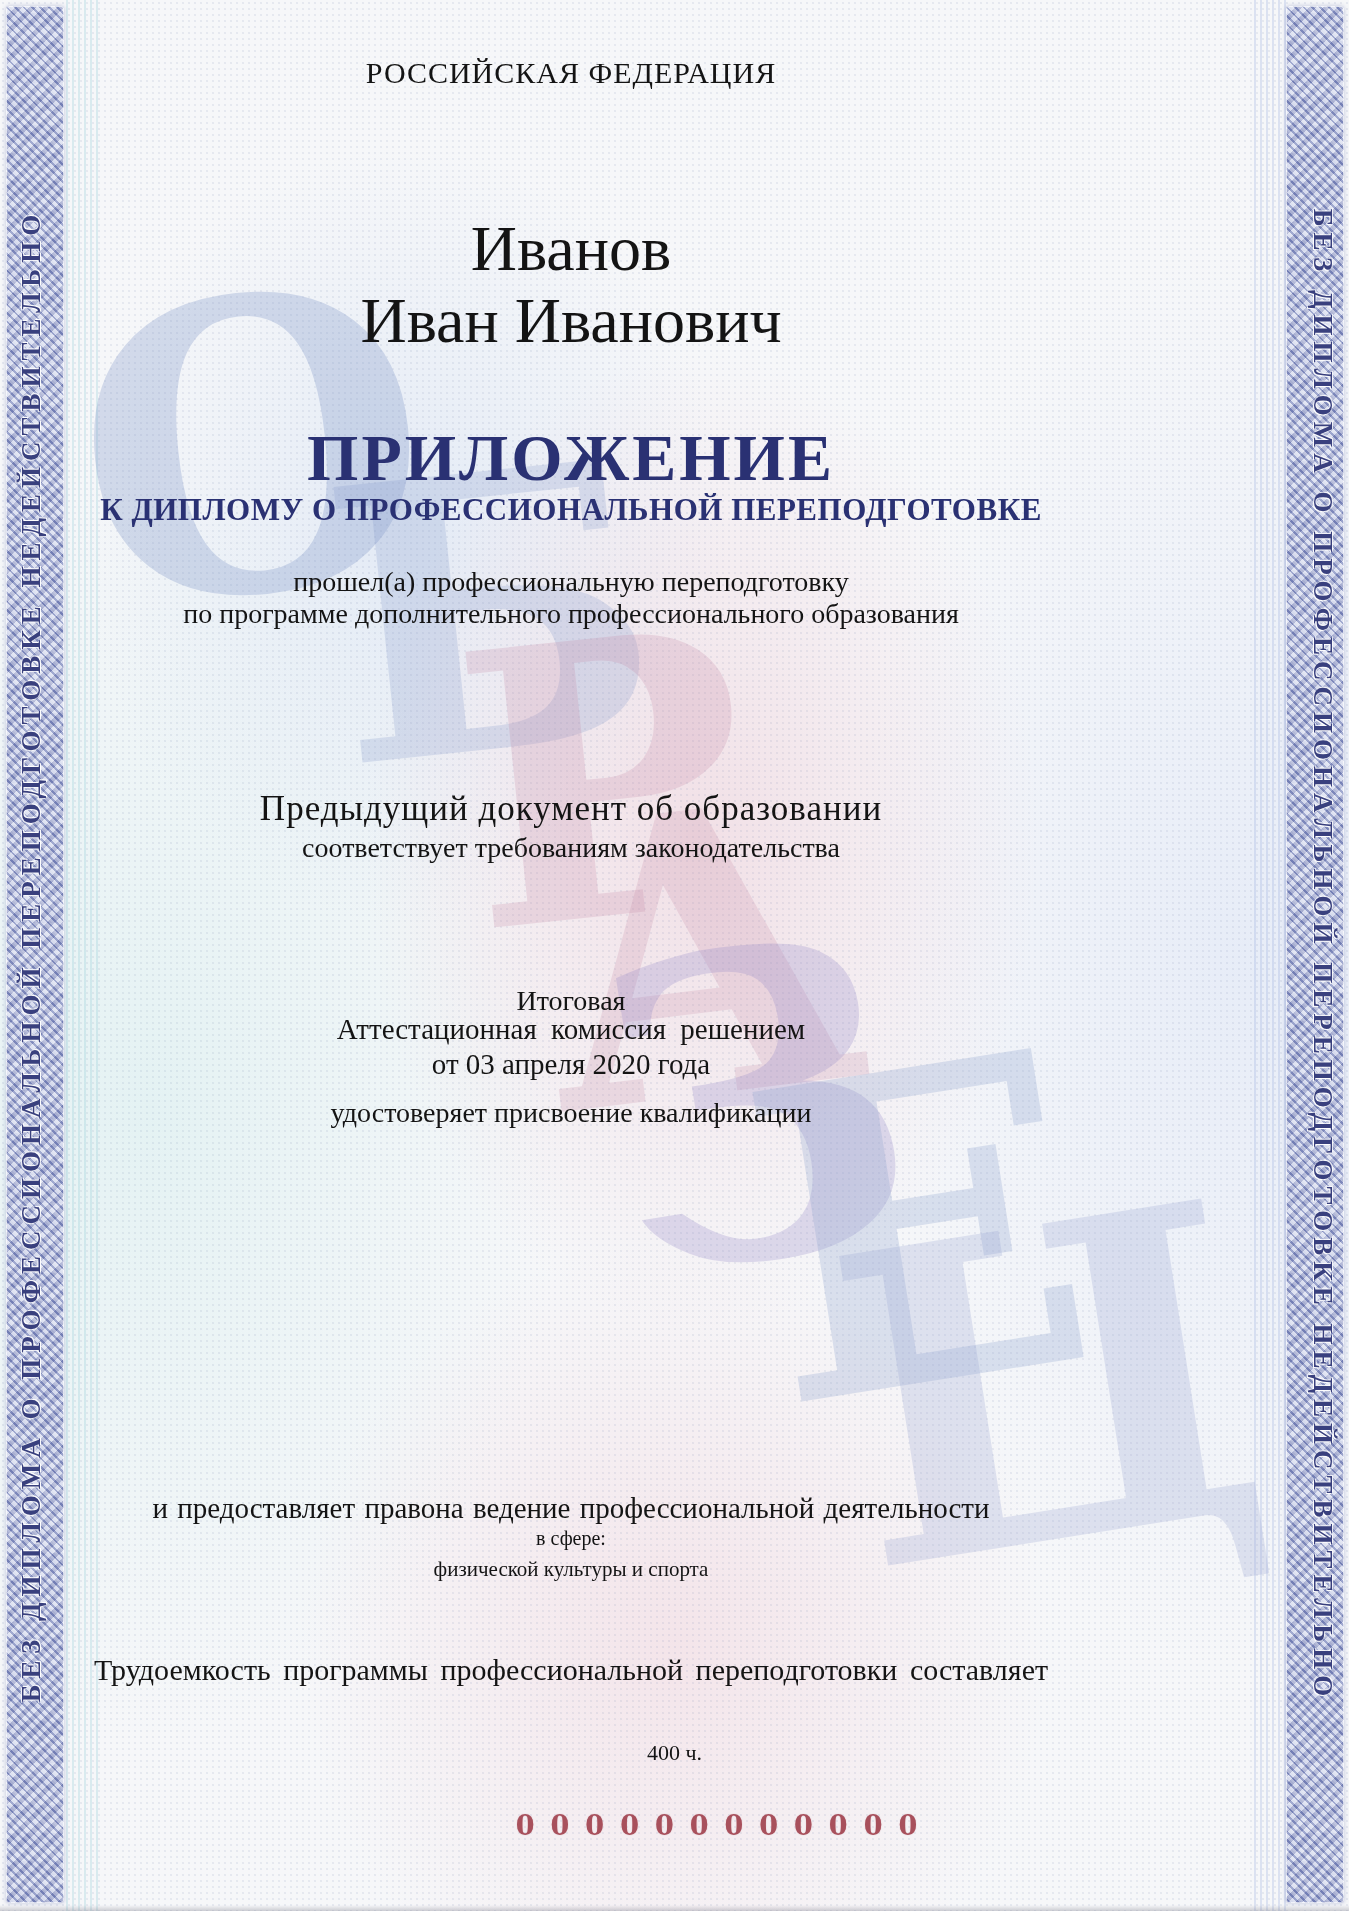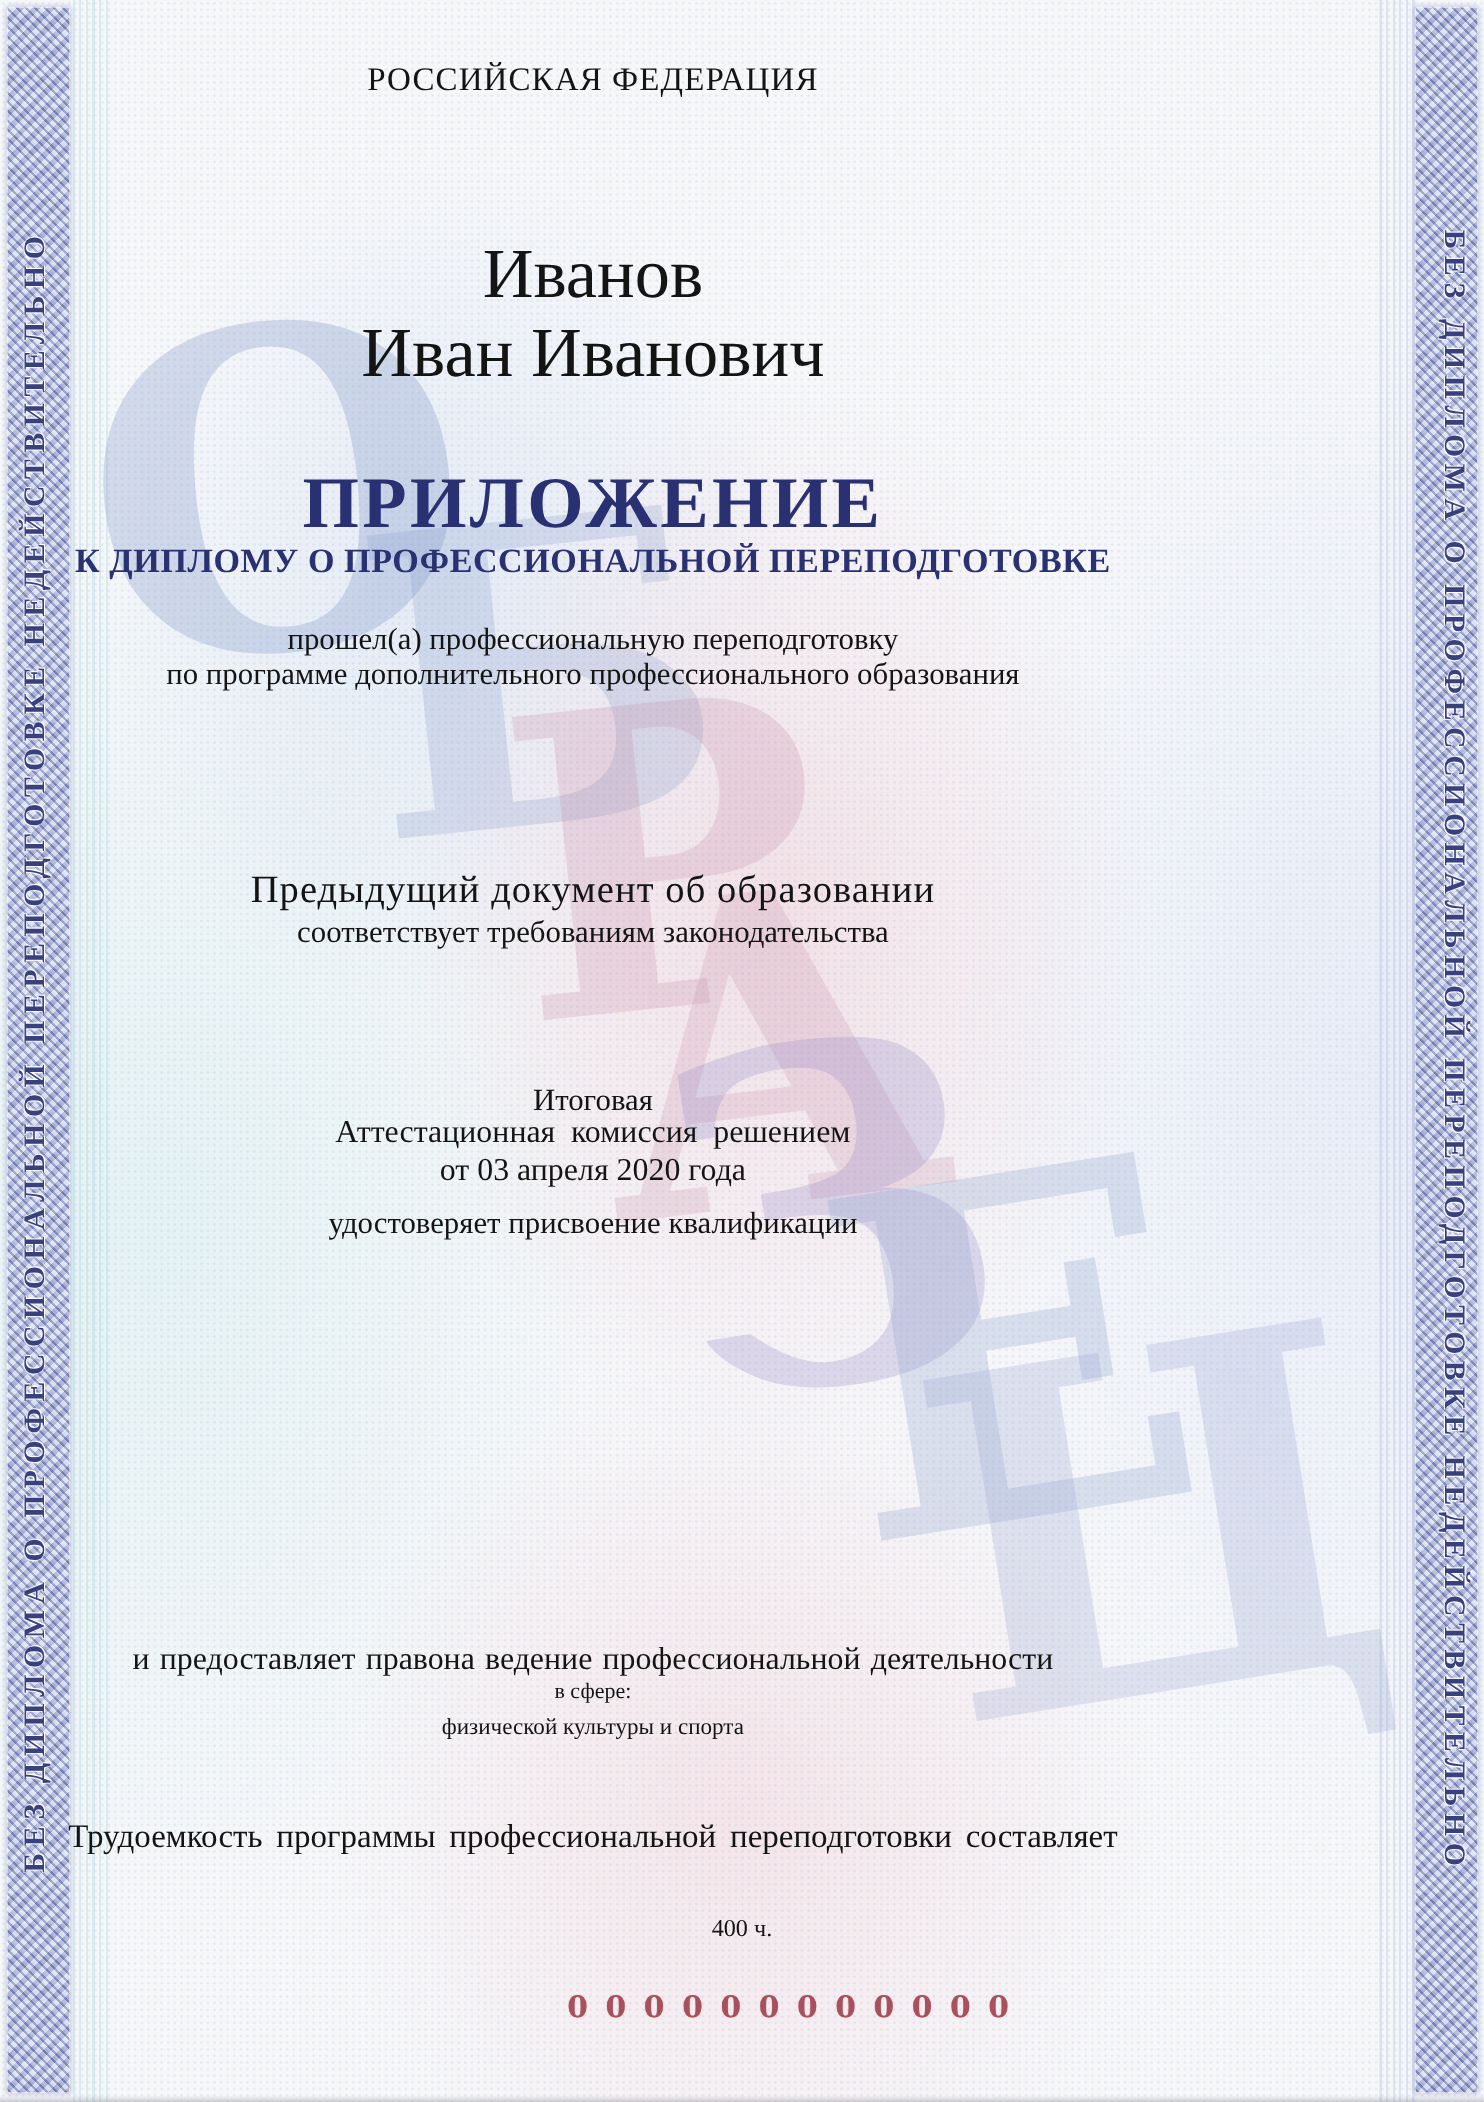--- a/index.html
+++ b/index.html
@@ -57,21 +57,21 @@
   .border-text {
     position:absolute; z-index:4; width:1911px; text-align:center; white-space:nowrap;
     font-family:"Liberation Serif",serif; font-weight:700; font-size:27px; letter-spacing:6px;
     color:#39407e;
     text-shadow: 1px 1px 0 rgba(255,255,255,0.95), -1px -1px 0 rgba(255,255,255,0.75), 0 0 3px rgba(255,255,255,0.8);
   }
   .border-text-left  { transform-origin:0 0; transform:rotate(-90deg); left:16px;  top:1911px; }
   .border-text-right { transform-origin:0 0; transform:rotate(90deg);  left:1338px; top:0; }
 
   
-  .line { position:absolute; left:4px; width:1070px; text-align:center; color:#141414; z-index:5; line-height:1.15; }
+  .line { position:absolute; left:36px; width:1070px; text-align:center; color:#141414; z-index:5; line-height:1.15; }
   .navy { color:#2a3173; font-weight:700;margin-top:40px; }
 
   .country       { top:56px;  font-size:30px; letter-spacing:1px; }
   .name1         { top:212px; font-size:64px; }
   .name2         { top:284px; font-size:64px; }
   .apx-title     { top:380px; font-size:66px; letter-spacing:3px; }
   .apx-subtitle  { top:452px; font-size:31px; letter-spacing:0.5px; }
   .reg-line      { top:493px; font-size:28px; }
   .retrain1      { top:566px; font-size:28px; }
   .retrain2      { top:598px; font-size:28px; }

